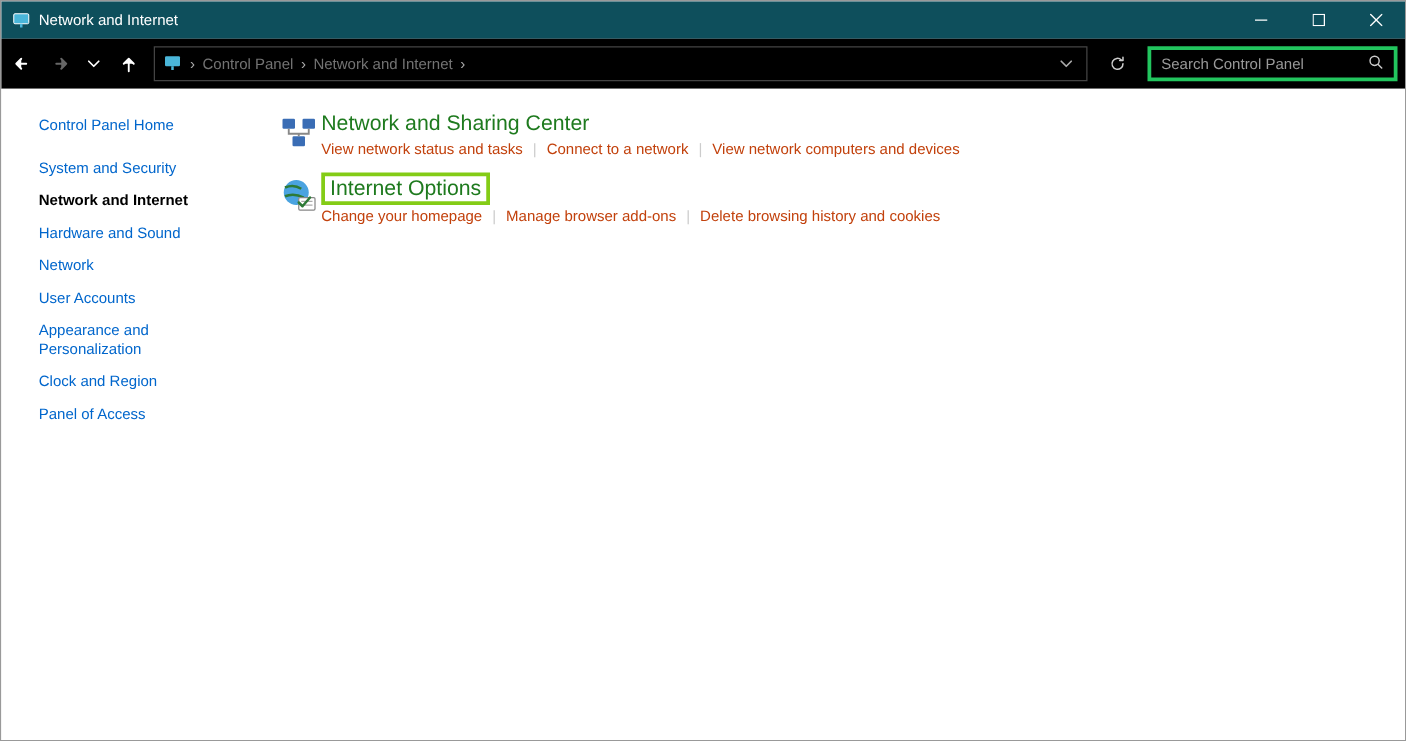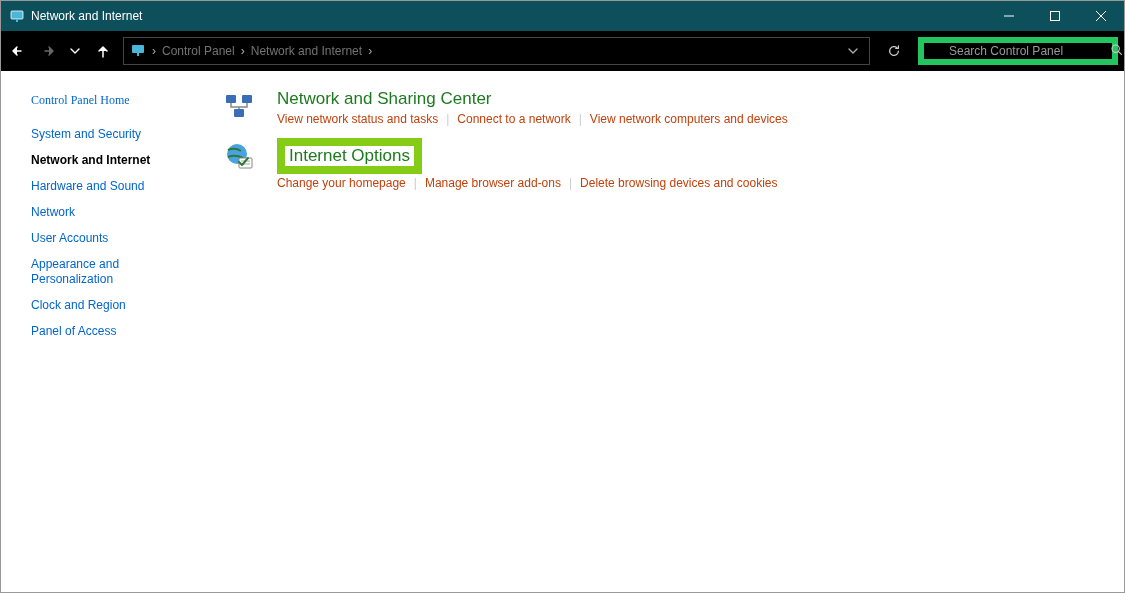--- a/index.html
+++ b/index.html
@@ -86,24 +86,24 @@
     width: 32px; height: 28px;
     display:flex; align-items:center; justify-content:center;
     cursor:pointer;
     margin-left:4px;
   }
 
   .searchbox {
     width: 200px;
     height: 28px;
     background: #000;
-    border: 6px solid #22c55e;
+    border: 3px solid #22c55e;
     display:flex;
     align-items:center;
-    padding: 0 25px;
+    padding: 0 8px;
     margin-left: 4px;
   }
   .searchbox input {
     flex:1;
     background: transparent;
     border: none;
     outline: none;
     color: #ddd;
     font-size: 12px;
   }
@@ -130,21 +130,21 @@
   }
   .sidebar a.current { color: #000; font-weight: 700; cursor: default; }
 
   .main {
     flex: 1;
     padding: 18px 20px;
   }
   .section {
     display:flex;
     align-items:flex-start;
-    gap: 20px;
+    gap: 0;
     margin-bottom: 12px;
   }
   .section .icon-slot {
     width: 36px;
     display:flex;
     justify-content:center;
     padding-top:2px;
   }
   .section-body { flex:1; }
   .section-title {
@@ -163,21 +163,21 @@
     color: #c2410c;
     text-decoration: none;
     cursor: pointer;
     font-size: 12px;
   }
   .sub-sep {
     color: #ccc;
     margin: 0 8px;
   }
   .highlight-box {
-    border: 8px solid #84cc16;
+    border: 3px solid #84cc16;
     padding: 0 4px;
     margin-bottom: 2px;
   }
 </style>
 </head>
 <body>
 
 <div class="titlebar">
   <span class="title-icon">
     <svg width="16" height="16" viewBox="0 0 16 16">
@@ -263,21 +263,21 @@
       <svg width="13" height="13" viewBox="0 0 16 16" fill="none">
         <circle cx="7" cy="7" r="4.5" stroke="#ccc" stroke-width="1.4"></circle>
         <line x1="10.5" y1="10.5" x2="14" y2="14" stroke="#ccc" stroke-width="1.4" stroke-linecap="round"></line>
       </svg>
     </span>
   </div>
 </div>
 
 <div class="content">
   <nav class="sidebar" id="sidebar">
-      <a style="margin-bottom: 19px; font-family: Liberation Serif, serif;">Control Panel Home</a>
+      <a style="margin-bottom: 19px;">Control Panel Home</a>
       <a>System and Security</a>
       <a class="current">Network and Internet</a>
       <a>Hardware and Sound</a>
       <a>Network</a>
       <a>User Accounts</a>
       <a>Appearance and Personalization</a>
       <a>Clock and Region</a>
       <a>Panel of Access</a>
     </nav>
   <main class="main" id="main">
@@ -307,17 +307,17 @@
             <line x1="18" y1="21" x2="27" y2="21" stroke="#aaa"></line>
             <line x1="18" y1="24" x2="27" y2="24" stroke="#aaa"></line>
             <path d="M16 22 L19 25 L25 18" stroke="#2d7a36" stroke-width="2" fill="none" stroke-linecap="round" stroke-linejoin="round"></path>
           </svg>
         </div>
         <div class="section-body"><div class="section-title highlight-box">Internet Options</div><div class="subtasks">
             <a>Change your homepage</a>
             <span class="sub-sep">|</span>
             <a>Manage browser add-ons</a>
             <span class="sub-sep">|</span>
-            <a>Delete browsing devices and cookies</a>
+            <a>Delete browsing history and cookies</a>
           </div></div>
       </div>
     </main>
 </div>
 
 </body></html>

